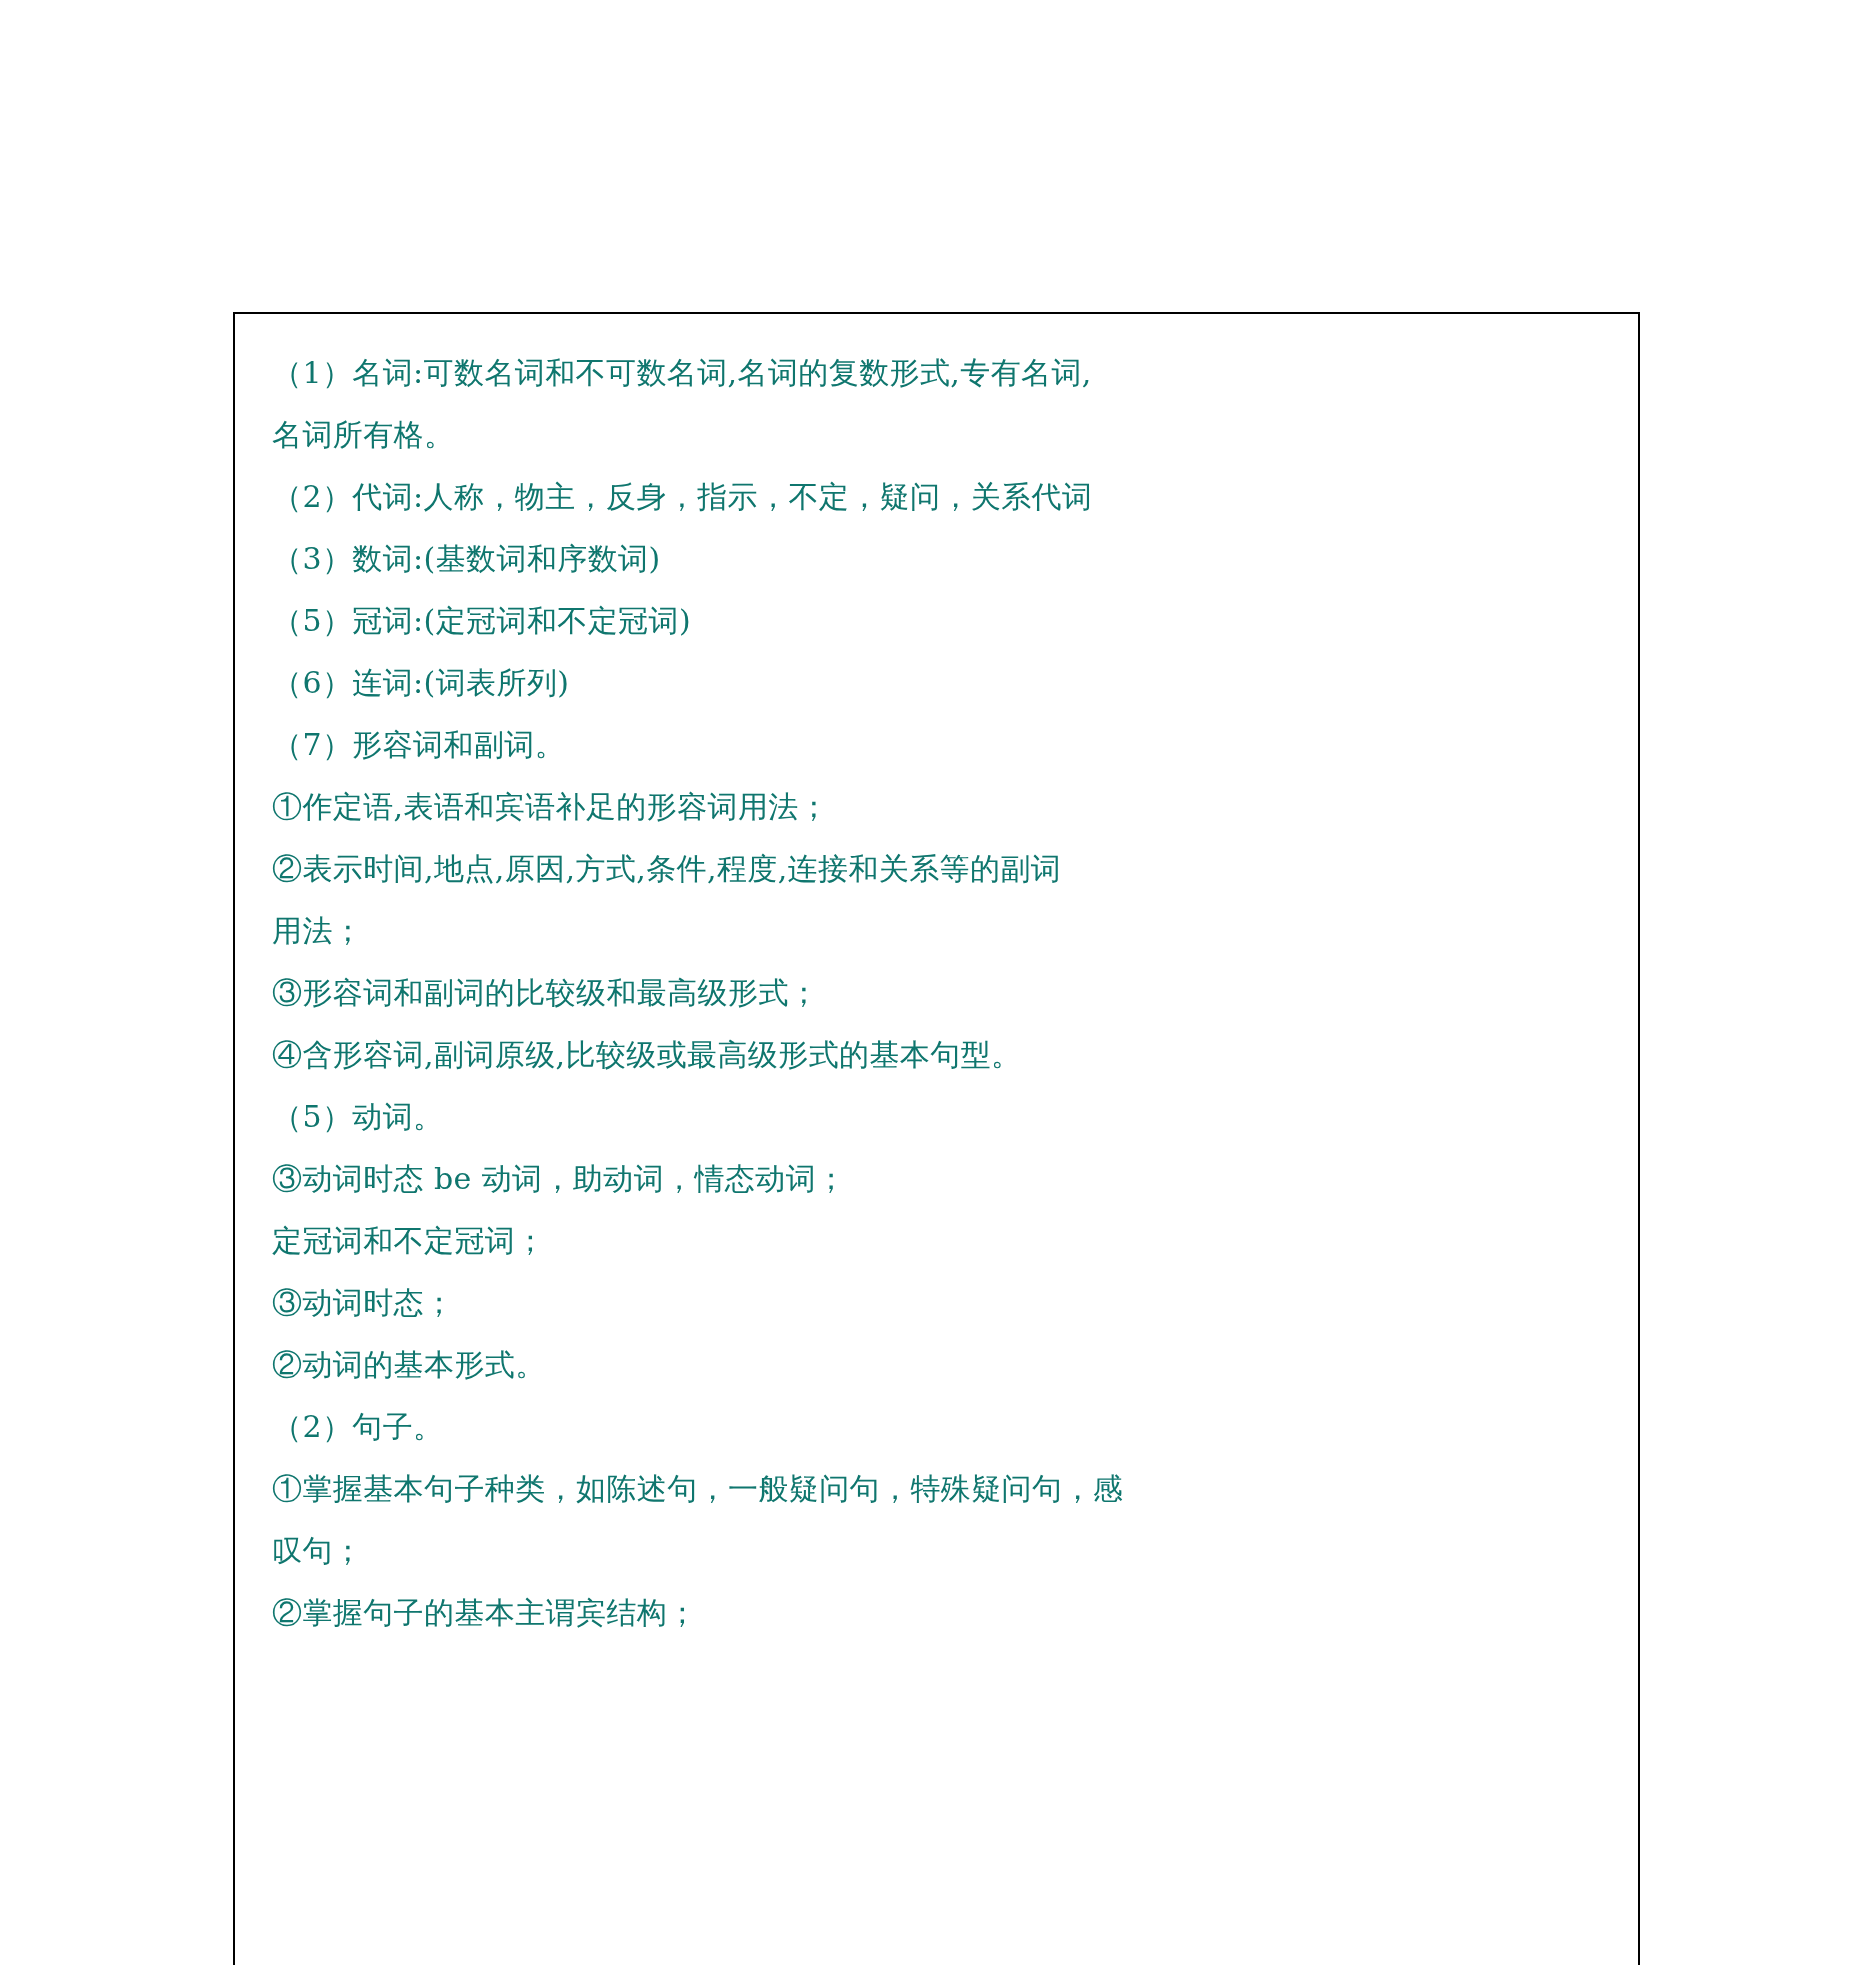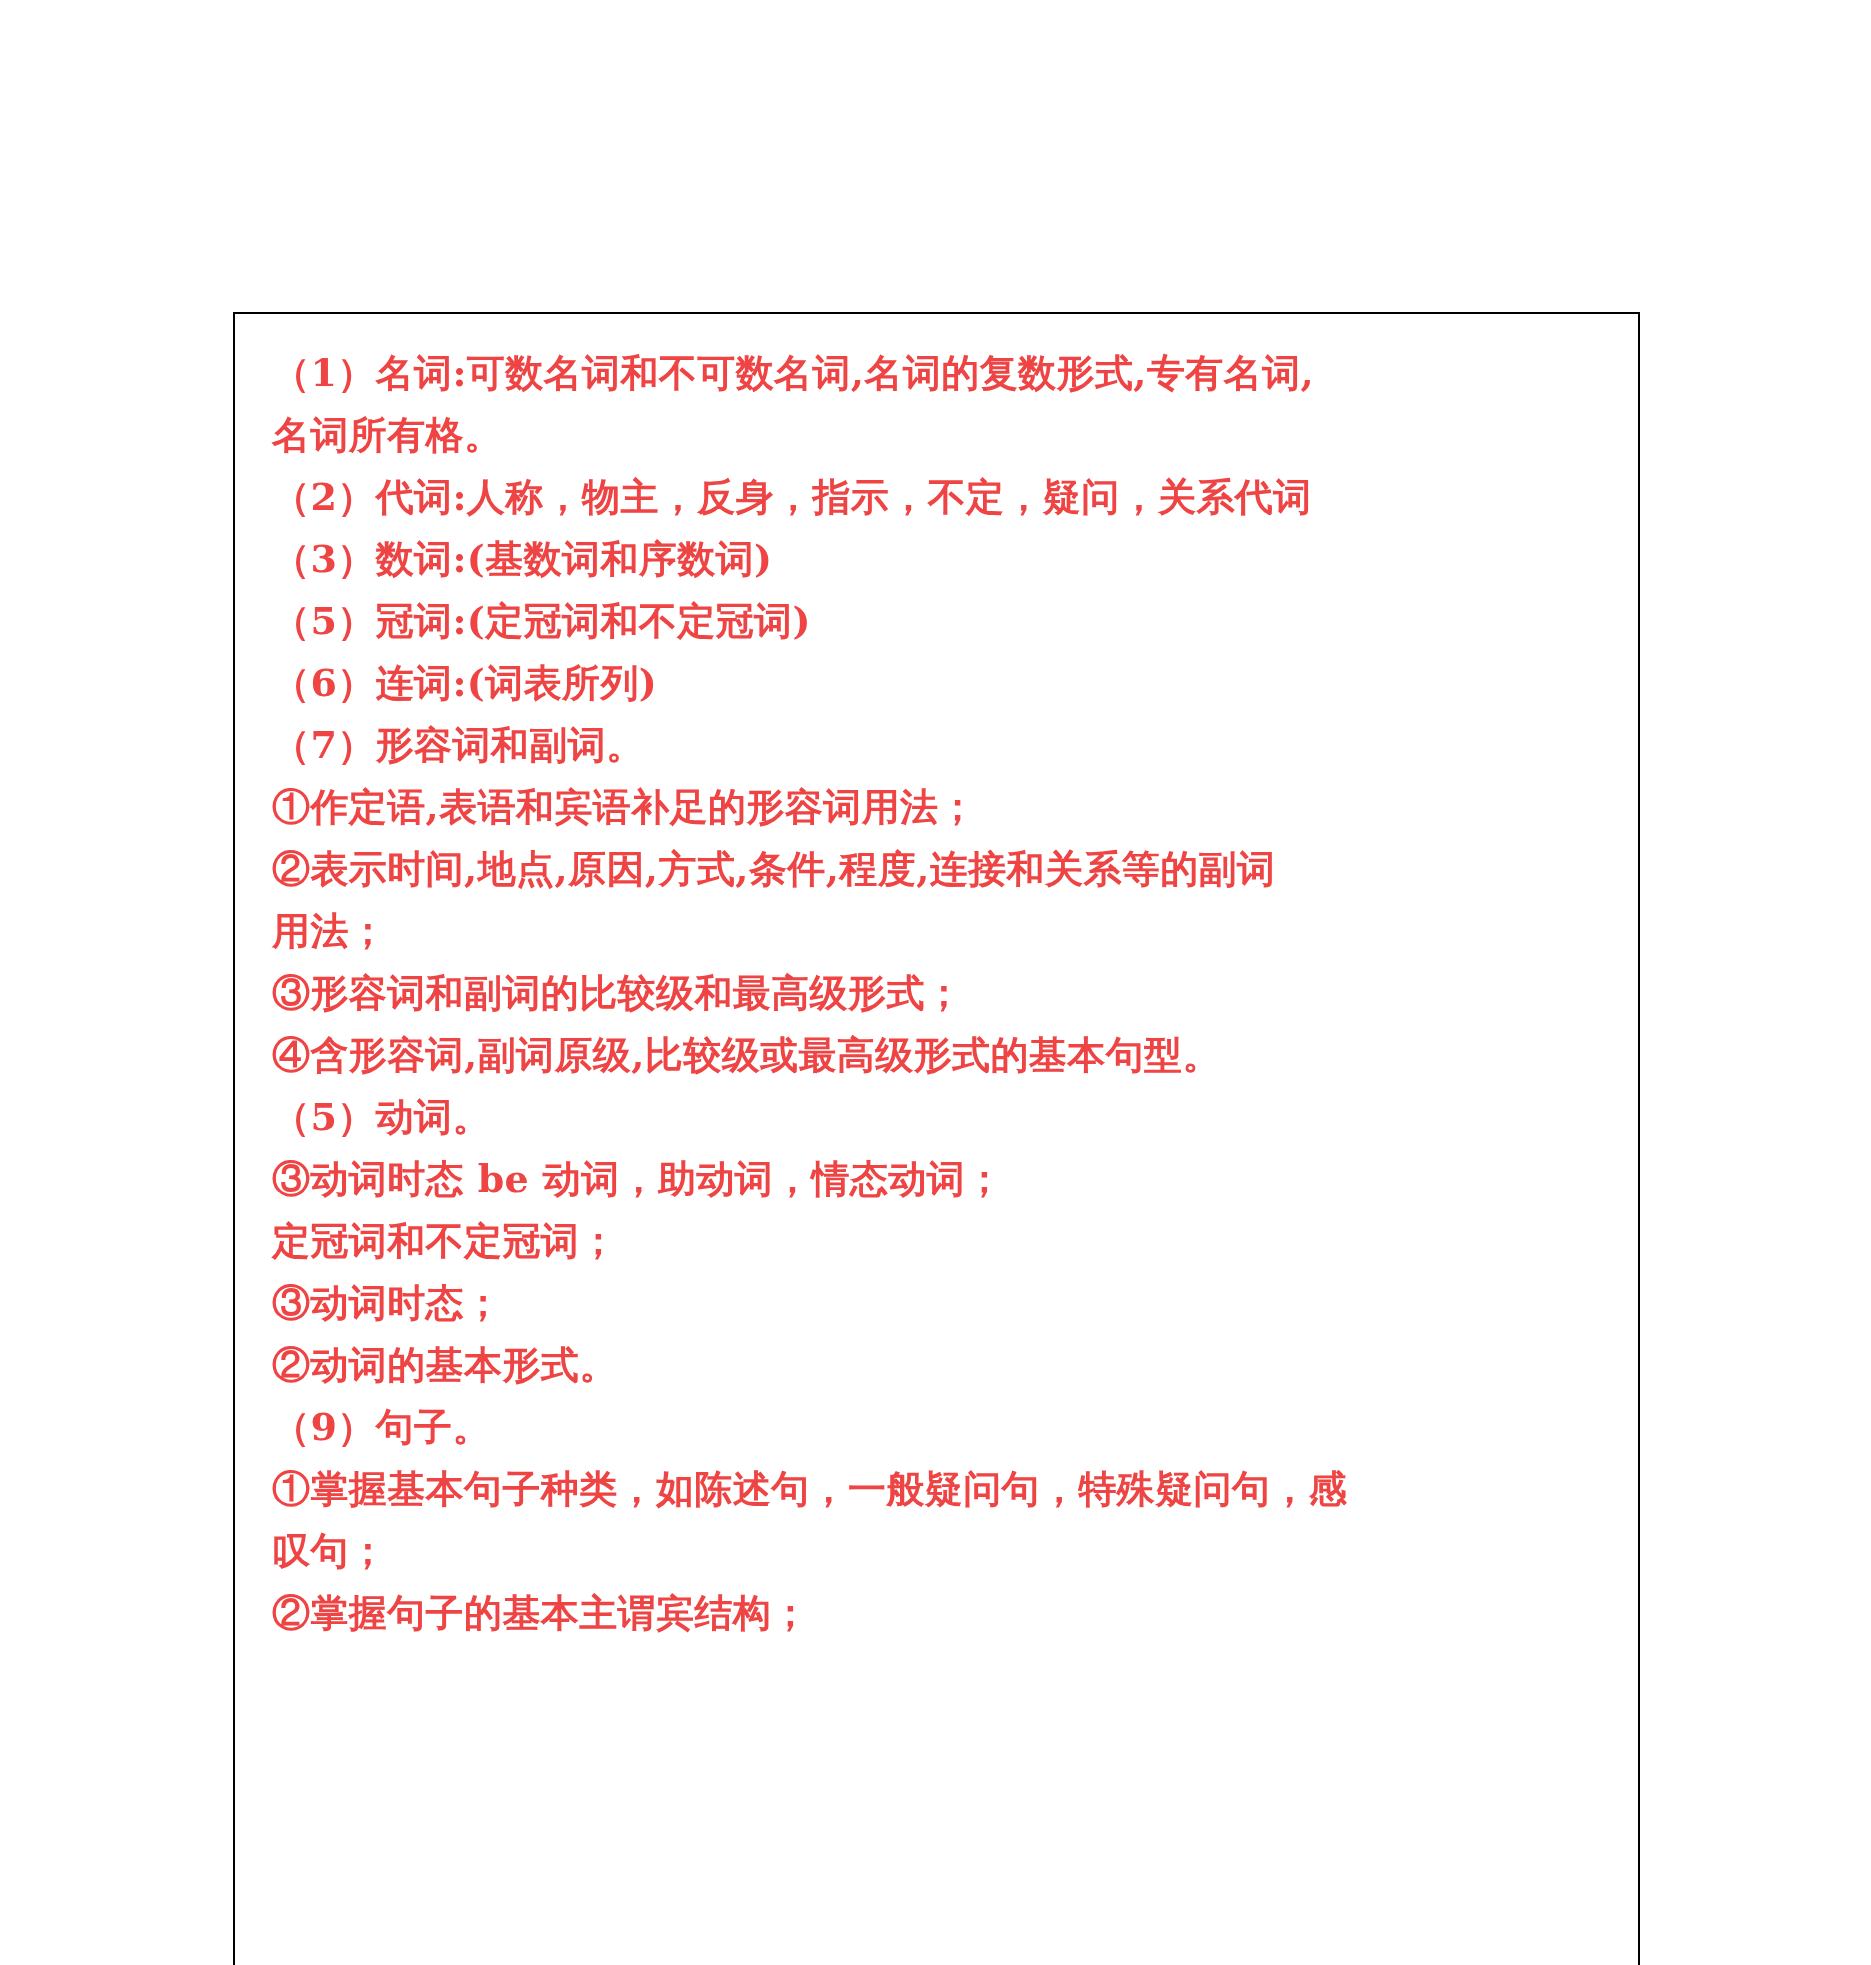--- a/index.html
+++ b/index.html
@@ -27,26 +27,25 @@
     position: absolute;
     left: 233px;
     top: 312px;
     width: 1407px;
     height: 1963px;
     border: 2px solid #000000;
     box-sizing: border-box;
     padding: 27.5px 37px 0 37px;
   }
   .line {
-    font-size: 38px;
+    font-size: 30px;
     line-height: 62px;
     letter-spacing: 0.4px;
     white-space: pre-wrap;
-    color: #ef4444;
-    font-weight: bold;
+    color: #0f766e;
   }
 </style>
 </head>
 <body>
 
 <div class="page">
 
   <div class="content-box">
     <div class="line">（1）名词:可数名词和不可数名词,名词的复数形式,专有名词,</div>
     <div class="line">名词所有格。</div>
@@ -58,20 +57,20 @@
     <div class="line">①作定语,表语和宾语补足的形容词用法；</div>
     <div class="line">②表示时间,地点,原因,方式,条件,程度,连接和关系等的副词</div>
     <div class="line">用法；</div>
     <div class="line">③形容词和副词的比较级和最高级形式；</div>
     <div class="line">④含形容词,副词原级,比较级或最高级形式的基本句型。</div>
     <div class="line">（5）动词。</div>
     <div class="line">③动词时态 be 动词，助动词，情态动词；</div>
     <div class="line">定冠词和不定冠词；</div>
     <div class="line">③动词时态；</div>
     <div class="line">②动词的基本形式。</div>
-    <div class="line">（9）句子。</div>
+    <div class="line">（2）句子。</div>
     <div class="line">①掌握基本句子种类，如陈述句，一般疑问句，特殊疑问句，感</div>
     <div class="line">叹句；</div>
     <div class="line">②掌握句子的基本主谓宾结构；</div>
   </div>
 
 </div>
 
 
 </body></html>

